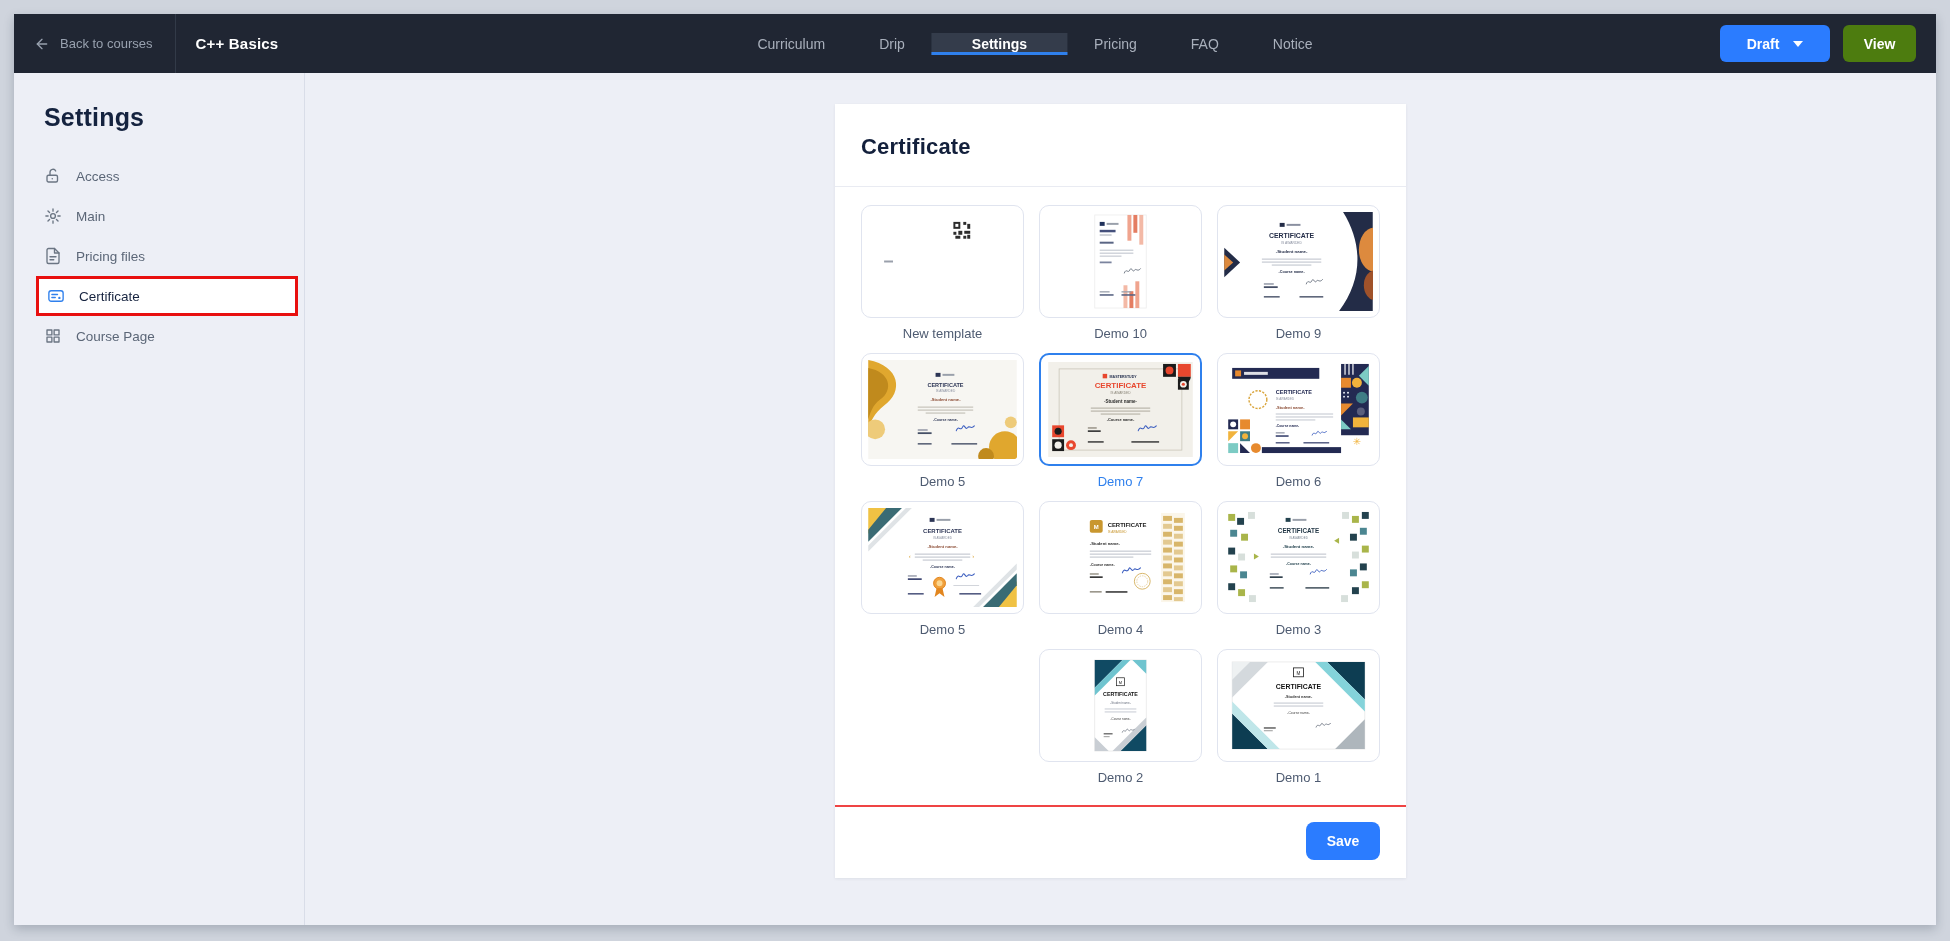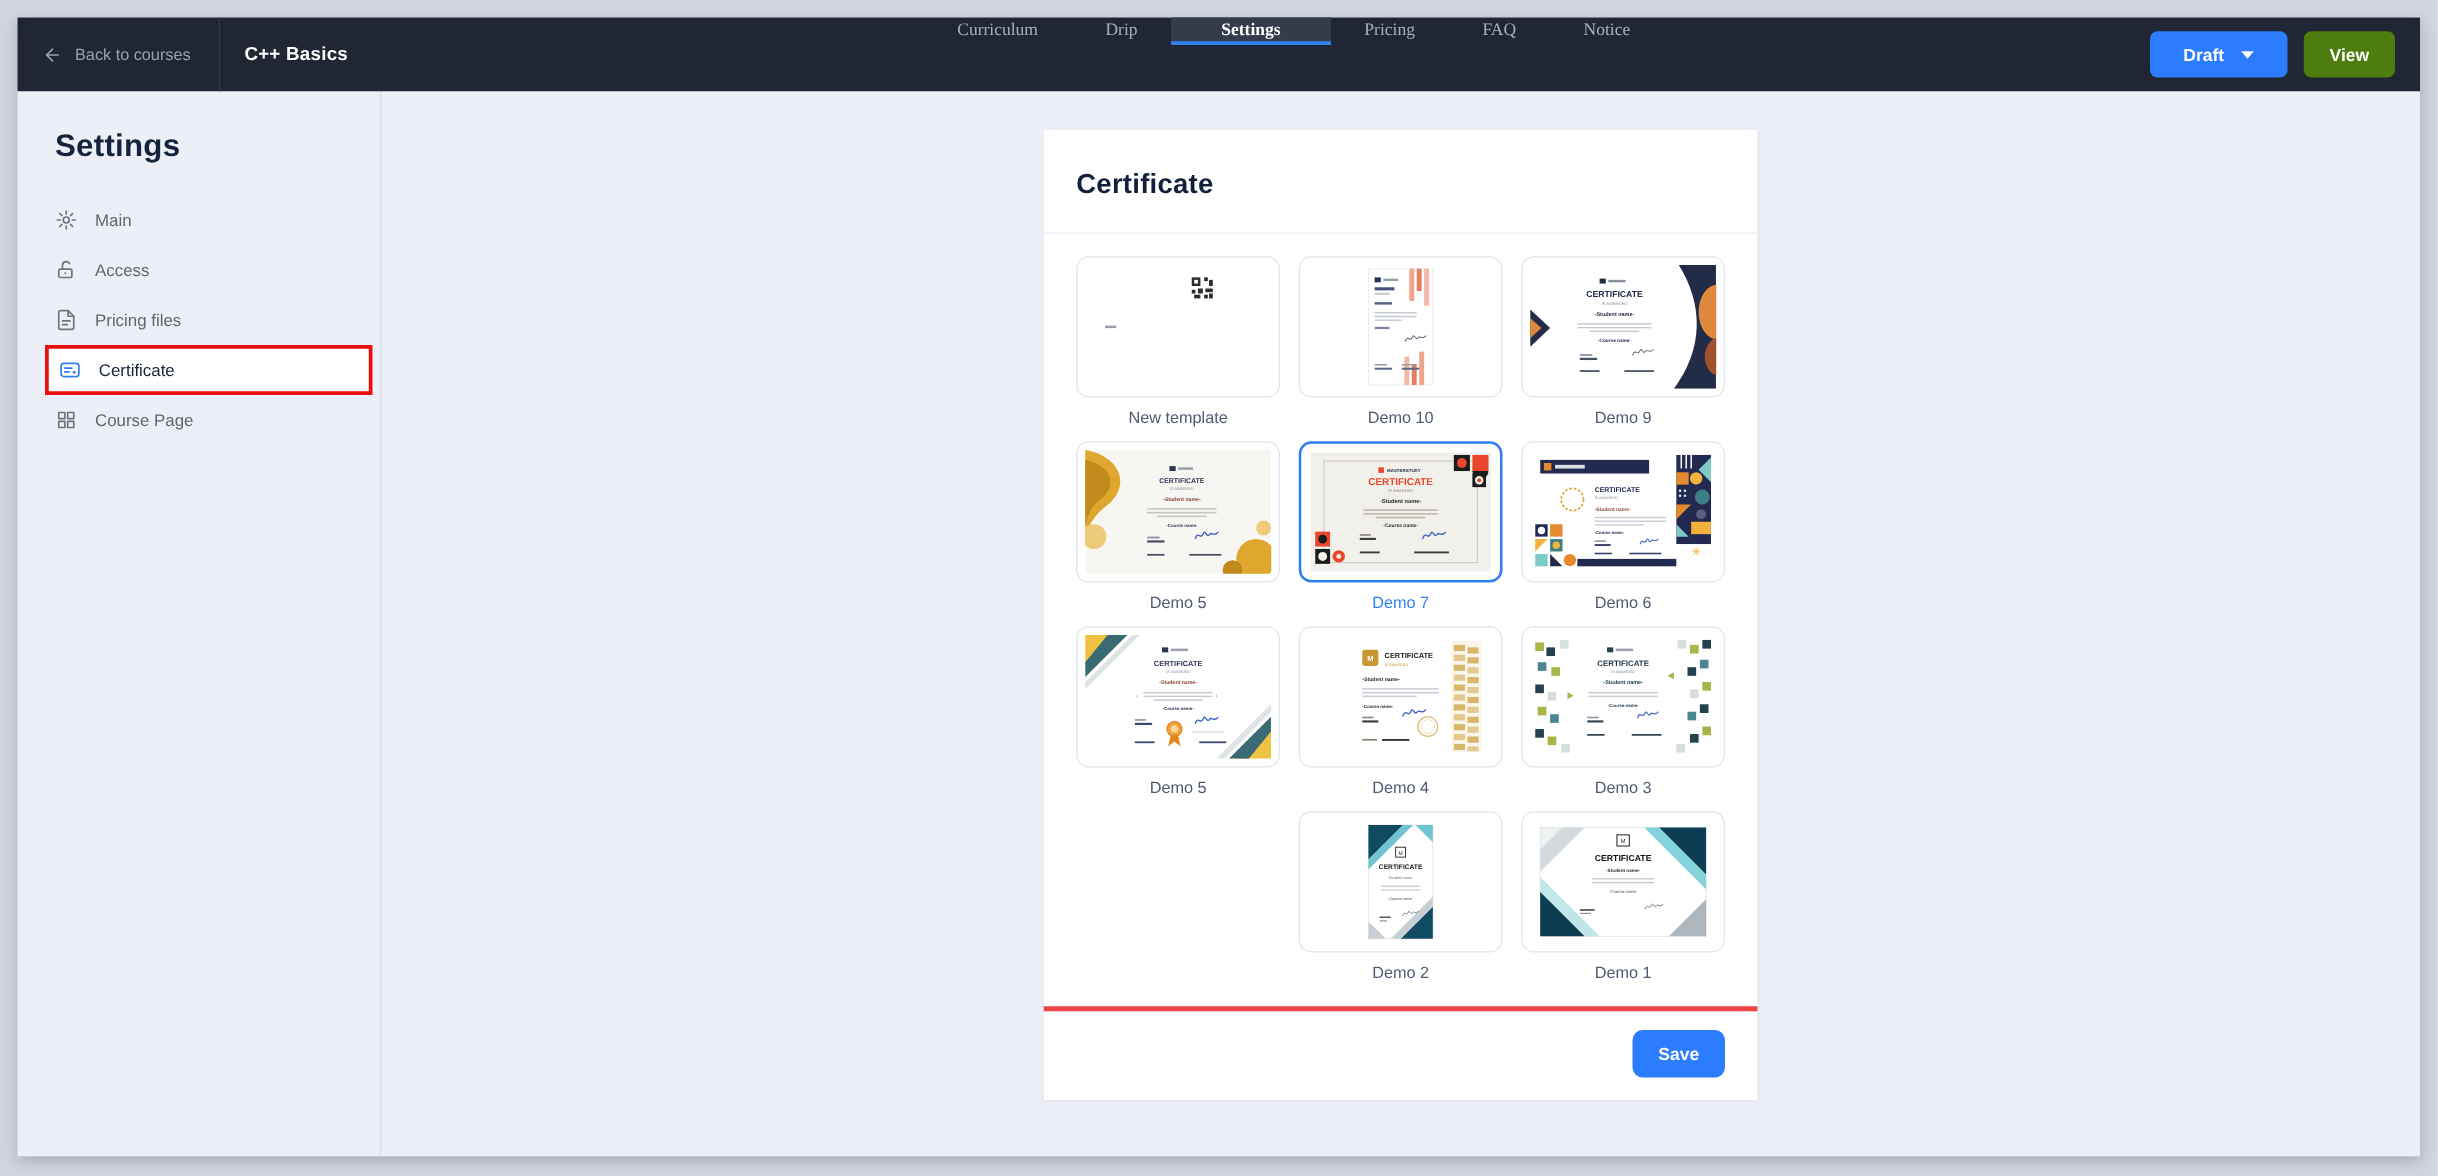--- a/index.html
+++ b/index.html
@@ -19,21 +19,21 @@
   .topbar {
     height:59px; flex:0 0 59px; background:#202633; color:#fff;
     display:flex; align-items:center; padding:0 20px; position:relative;
   }
   .back-btn { display:flex; align-items:center; gap:10px; color:#98a1af; font-size:13px; cursor:pointer; }
   .back-btn svg { display:block; }
   .tb-divider { width:1px; height:59px; background:#323a48; margin:0 20px 0 22px; }
   .course-title { color:#fff; font-size:15px; font-weight:bold; letter-spacing:.2px; }
   .tabs {
     position:absolute; top:0; left:calc(50% + 60px); transform:translateX(-50%);
-    height:100%; display:flex; align-items:flex-start;font-family:Liberation Serif, serif;
+    height:100%; display:flex; align-items:center;
   }
   .tab {
     display:flex; align-items:center; padding:0 27px; font-size:14px; color:#a9b0bc;
     cursor:pointer; border-bottom:3px solid transparent; padding-top:3px;
   }
   .tab.active {
     background:#343c4b; color:#fff; font-weight:bold;
     border-bottom:3px solid #2f80ed; padding:3px 40px 0 40px;
   }
   .tb-actions { margin-left:auto; display:flex; align-items:center; gap:13px;padding-left:39px; }
@@ -63,21 +63,21 @@
   .cell { display:flex; flex-direction:column; }
   .tile {
     width:163px; height:113px; background:#fff; border:1px solid #e0e4ef; border-radius:10px;
     padding:6px; display:flex; align-items:center; justify-content:center; cursor:pointer;
   }
   .tile.selected { border:2px solid #2f80ed; padding:5px; }
   .tile svg { width:100%; height:100%; }
   .tile-label { text-align:center; font-size:13px; color:#4e5b71; margin:8px 0 12px; cursor:pointer; }
   .tile-label.selected { color:#2f80ed; }
   .last-row { display:flex; justify-content:flex-end; gap:15px; }
-  .card-foot { margin-top:8px; border-top:4px solid #ef4444; padding:15px 26px 18px; display:flex; justify-content:flex-end; }
+  .card-foot { margin-top:8px; border-top:2px solid #ef4444; padding:15px 26px 18px; display:flex; justify-content:flex-end; }
   .btn-save { background:#2b7cff; border-radius:8px; width:74px; height:38px; font-weight:bold; }
   text { font-family:"Liberation Sans", sans-serif; }
 </style>
 </head>
 <body>
 
 <svg width="0" height="0" style="position:absolute" aria-hidden="true">
   <defs>
     <symbol id="sigb" viewBox="0 0 24 12">
         <path d="M1 9 C4 1 6 11 9 4 C11 0 12 9 15 5 C17 2 19 8 23 3" fill="none" stroke="#3d5fc0" stroke-width="1.3" stroke-linecap="round"></path>
@@ -123,36 +123,36 @@
     </div>
   </div>
 
   <div class="body-row">
 
     <div class="sidebar">
       <h2>Settings</h2>
       <ul class="side-list">
         <li class="side-item">
           <span class="icn">
-            <svg viewBox="0 0 24 24" fill="none" stroke="currentColor" stroke-width="1.8" stroke-linecap="round">
-                <circle cx="12" cy="12" r="3.2"></circle>
-                <path d="M12 2.5v3M12 18.5v3M2.5 12h3M18.5 12h3M5.3 5.3l2.1 2.1M16.6 16.6l2.1 2.1M18.7 5.3l-2.1 2.1M7.4 16.6l-2.1 2.1"></path>
-              </svg>
-          </span>
-          <span>Main</span>
-        </li>
-        <li class="side-item">
-          <span class="icn">
             <svg viewBox="0 0 24 24" fill="none" stroke="currentColor" stroke-width="1.8" stroke-linecap="round" stroke-linejoin="round">
                 <rect x="4" y="11" width="14" height="9" rx="2"></rect>
                 <path d="M8 11V7a4 4 0 0 1 7.6-1.7"></path>
                 <circle cx="11" cy="15.5" r="1" fill="currentColor" stroke="none"></circle>
               </svg>
           </span>
           <span>Access</span>
+        </li>
+        <li class="side-item">
+          <span class="icn">
+            <svg viewBox="0 0 24 24" fill="none" stroke="currentColor" stroke-width="1.8" stroke-linecap="round">
+                <circle cx="12" cy="12" r="3.2"></circle>
+                <path d="M12 2.5v3M12 18.5v3M2.5 12h3M18.5 12h3M5.3 5.3l2.1 2.1M16.6 16.6l2.1 2.1M18.7 5.3l-2.1 2.1M7.4 16.6l-2.1 2.1"></path>
+              </svg>
+          </span>
+          <span>Main</span>
         </li>
         <li class="side-item">
           <span class="icn">
             <svg viewBox="0 0 24 24" fill="none" stroke="currentColor" stroke-width="1.8" stroke-linecap="round" stroke-linejoin="round">
                 <path d="M14 2H6a2 2 0 0 0-2 2v16a2 2 0 0 0 2 2h12a2 2 0 0 0 2-2V8z"></path>
                 <polyline points="14 2 14 8 20 8"></polyline>
                 <line x1="8" y1="13" x2="16" y2="13"></line>
                 <line x1="8" y1="17" x2="13" y2="17"></line>
               </svg>
           </span>

